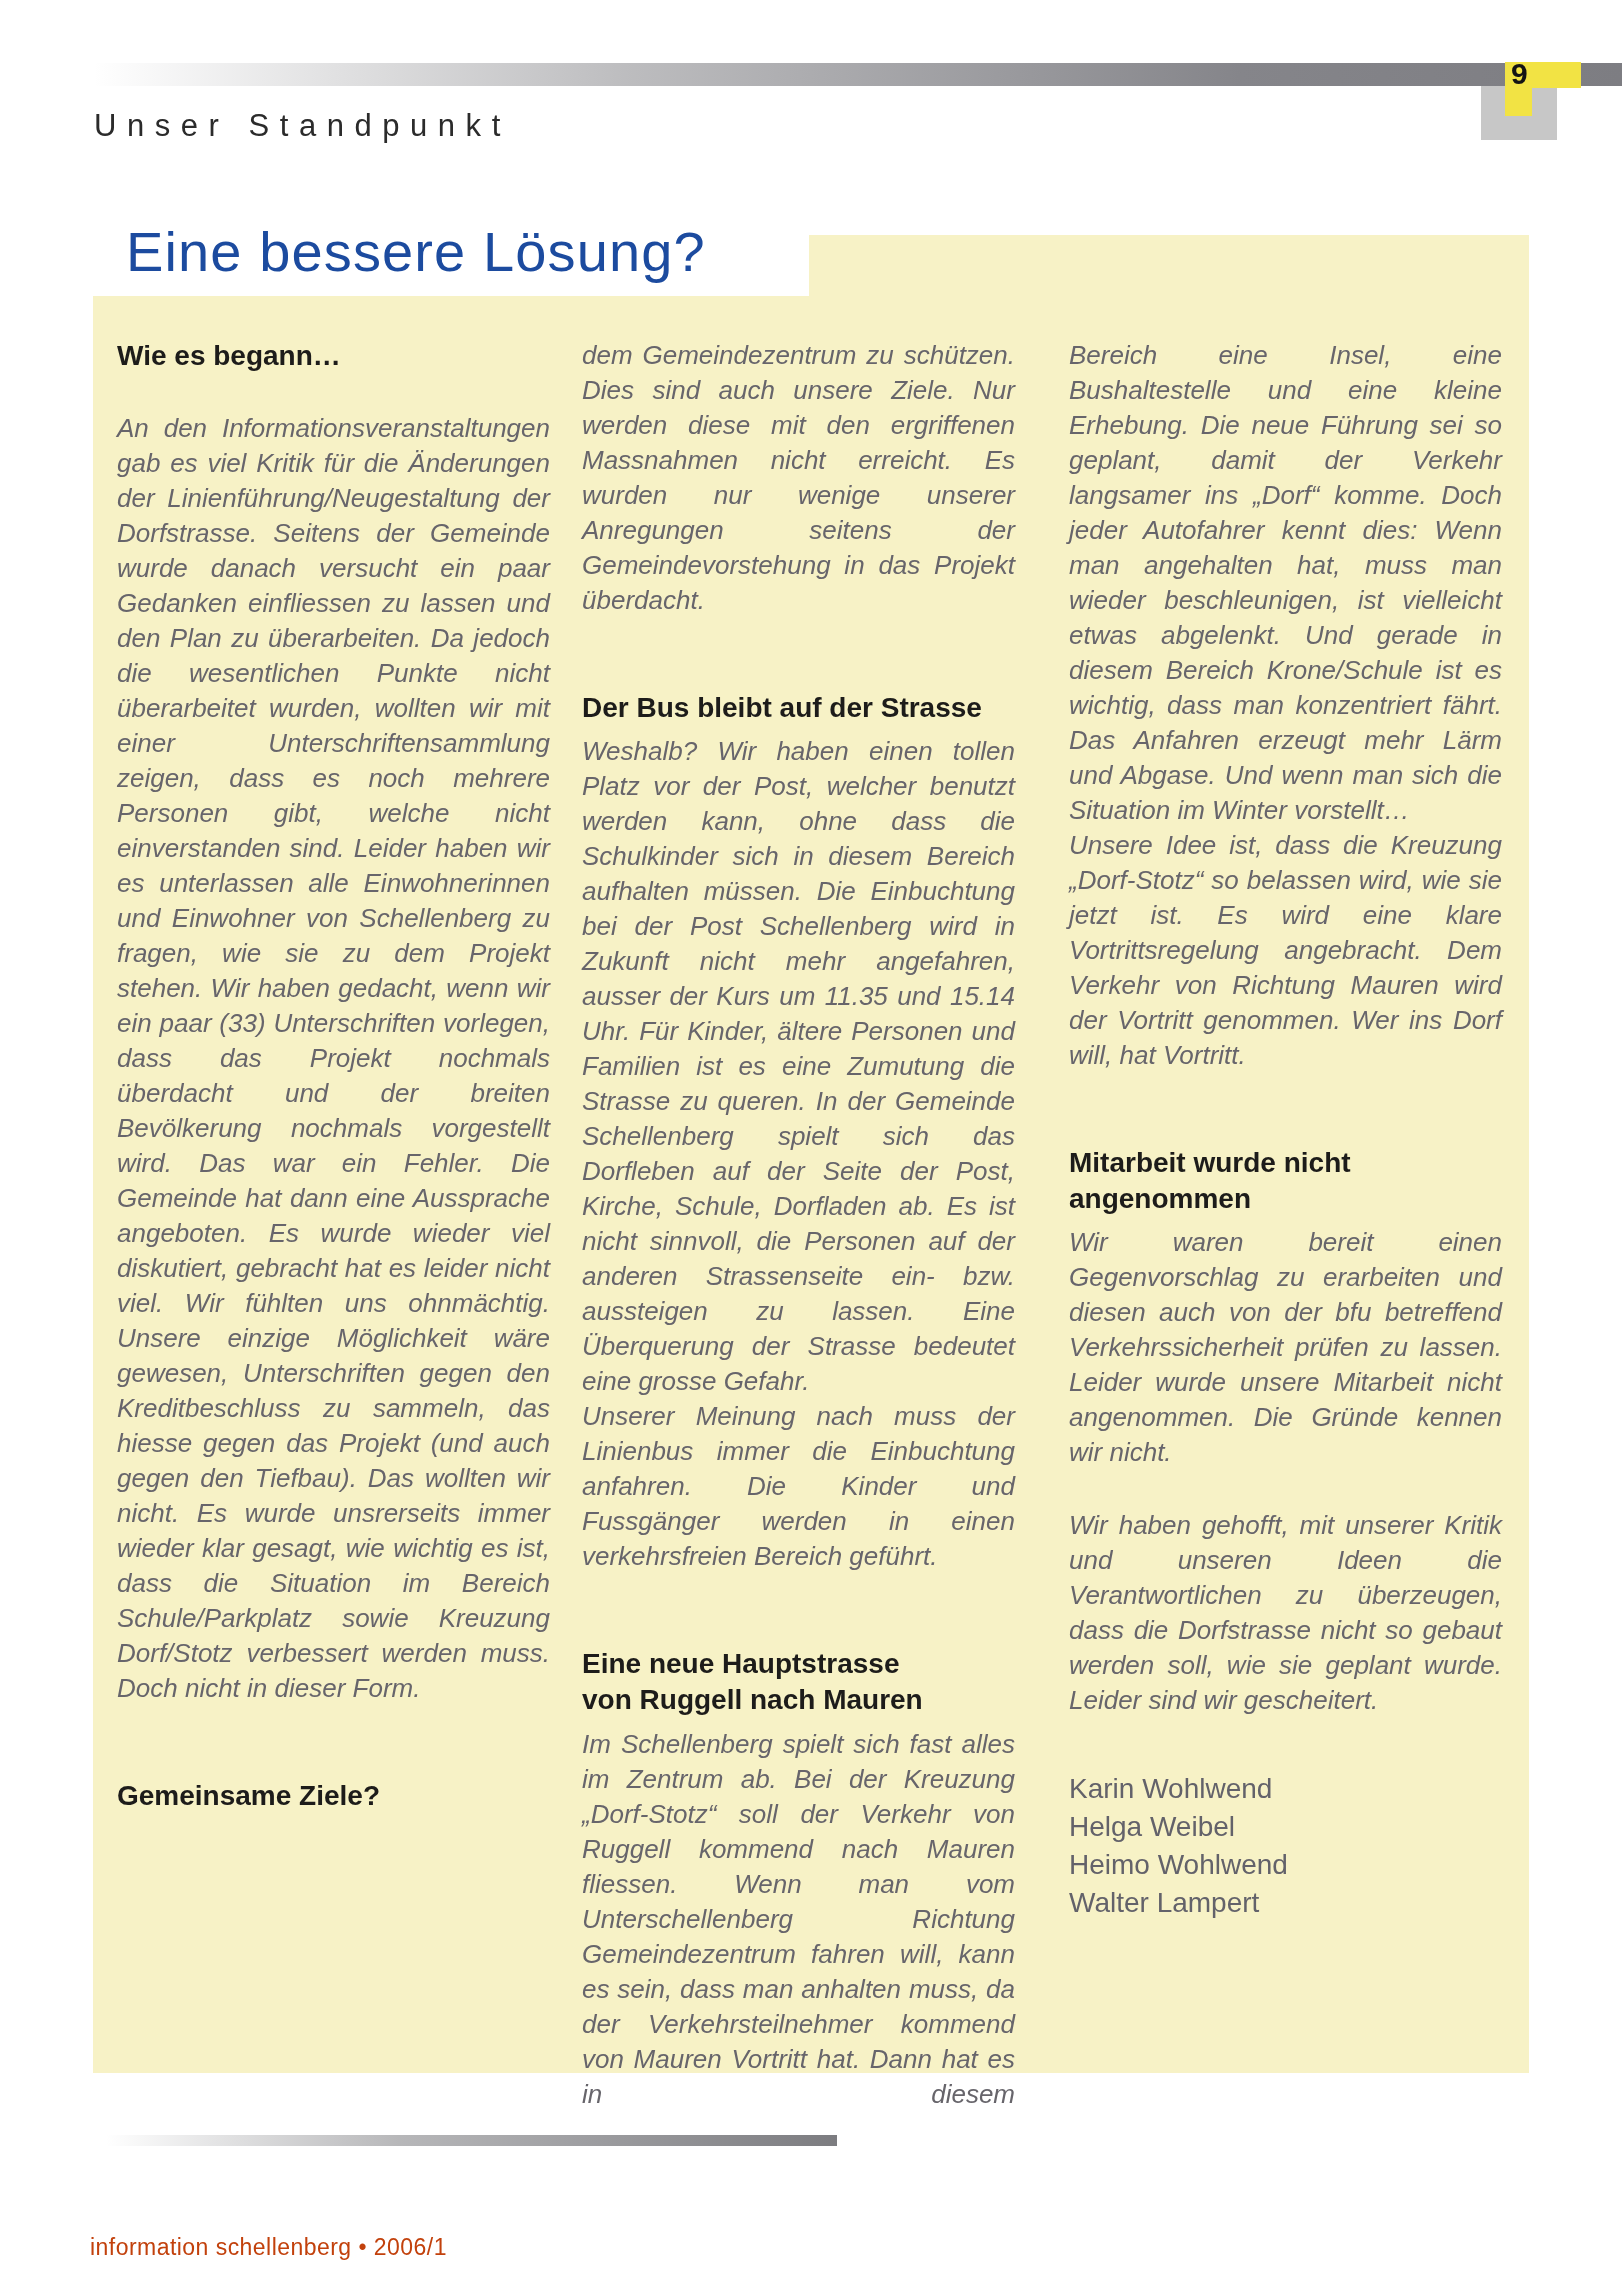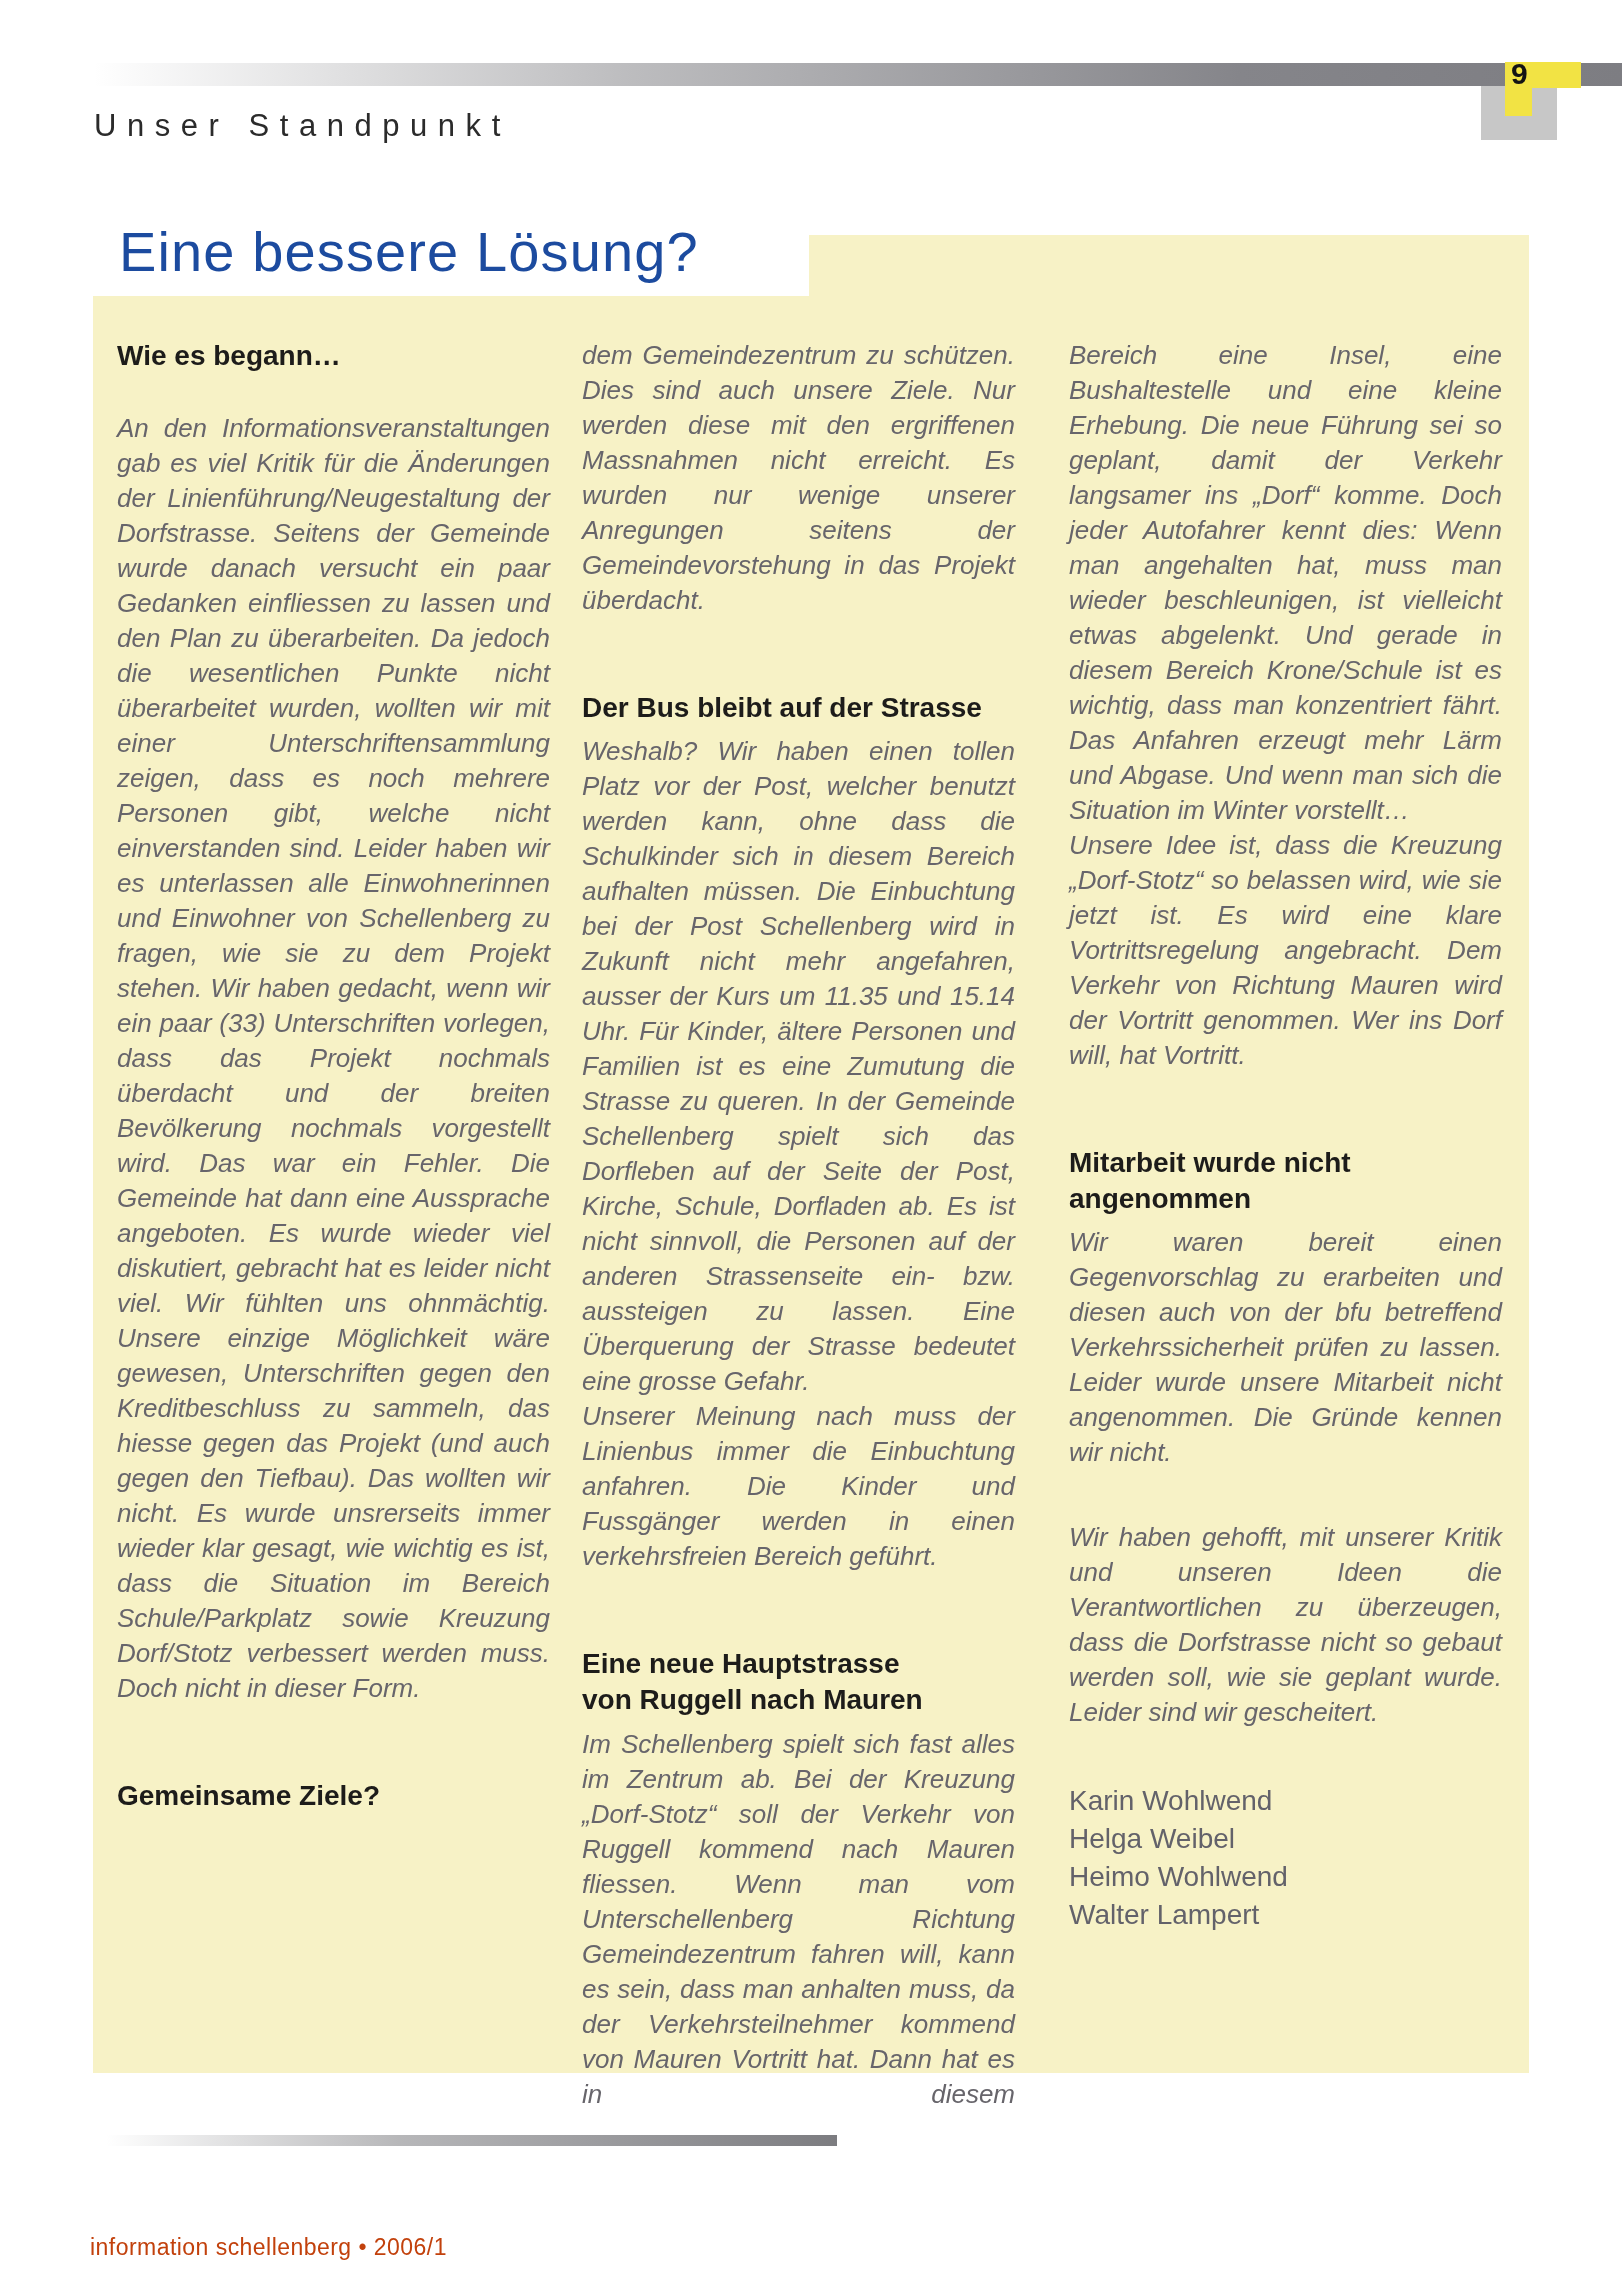--- a/index.html
+++ b/index.html
@@ -21,37 +21,37 @@
     font-size:30px; font-weight:bold; color:#141414; line-height:30px;
   }
   .section-label{
     position:absolute; left:94px; top:108px;
     font-size:31px; font-weight:400; letter-spacing:0.34em; color:#2b2b2b;
   }
   
   .panel{position:absolute; left:93px; top:235px; width:1436px; height:1838px; background:#f7f2c6;}
   .title-band{position:absolute; left:93px; top:235px; width:716px; height:61px; background:#ffffff;}
   .article-title{
-    position:absolute; left:119px; top:221px;
+    position:absolute; left:126px; top:221px;
     font-size:56px; font-weight:400; letter-spacing:0.02em; color:#1c4b9f; line-height:1.1;
   }
   
   .col{position:absolute; top:338px; width:433px;}
   .col-1{left:117px;} .col-2{left:582px;} .col-3{left:1069px;}
   .col h3{
     margin:72px 0 8.4px 0; font-size:28px; line-height:36px; font-weight:bold;
     color:#1d1c1a; white-space:pre-line;
   }
   .col h3.first{margin:0 0 37px 0;}
   .col p{
     margin:0; font-style:italic; font-size:26px; line-height:35px;
     color:#67656b; text-align:justify;
   }
   .col p.cont{text-align-last:justify;}
-  .col p.gap{margin-top:50px;}
+  .col p.gap{margin-top:38px;}
   .signatures{margin-top:52px; }
   .signatures div{
     font-size:28px; line-height:38px; color:#63626a; font-style:normal;
   }
   
   .bottom-bar{
     position:absolute; left:106px; top:2135px; width:731px; height:11px;
     background:linear-gradient(to right, rgba(124,124,128,0) 0%, rgba(124,124,128,.55) 40%, #7c7c80 100%);
   }
   .disclaimer{

